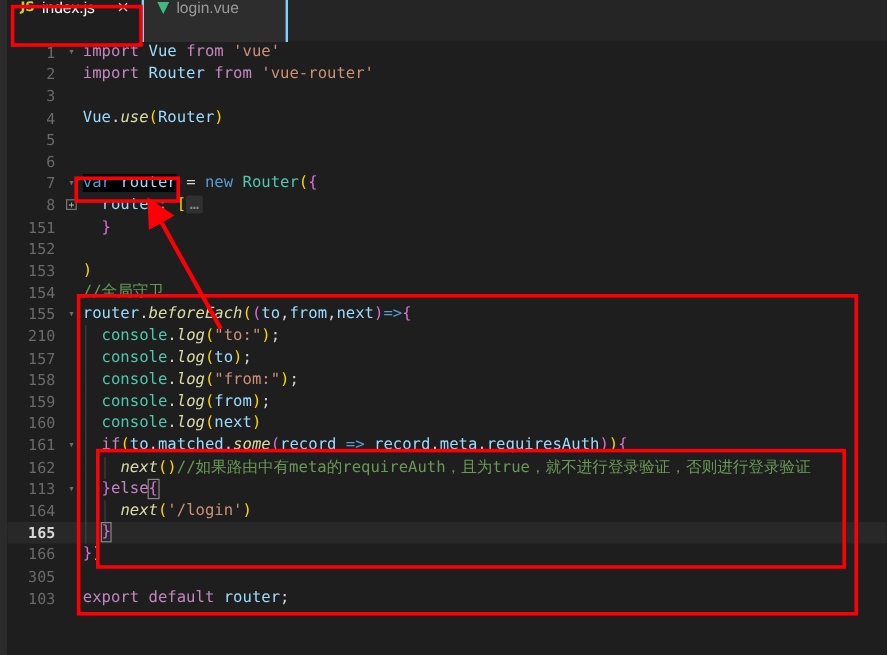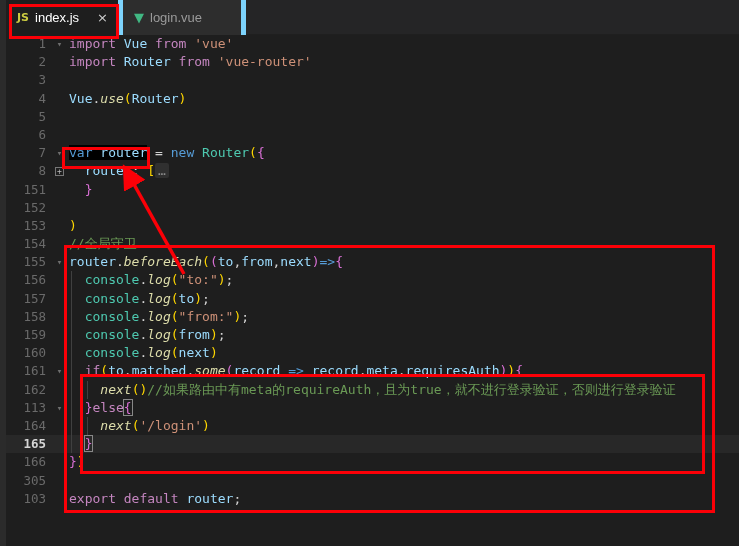--- a/index.html
+++ b/index.html
@@ -30,29 +30,29 @@
     width: 733px; height: 35px;
     background: #252526;
     display: flex; align-items: stretch;
   }
   .tabbar-fill {
     flex: 1 1 auto;
     background: #252526;
     border-bottom: 1px solid #1f1f1f;
   }
   .tab {
-    display: flex; align-items: center;
+    display: flex; 
     gap: 6px;
     padding: 0 10px 0 11px;
     height: 35px;
     font-family: "Liberation Sans", sans-serif;
     font-size: 13px;
     background: #2d2d2d;
     color: #9a9a9a;
-    border-right: 5px solid #7dd3fc;
+    border-right: 2px solid #7dd3fc;
     position: relative;
     white-space: nowrap;
   }
   .tab.active {
     background: #1e1e1e;
     color: #ffffff;
   }
   .tab-icon {
     font-size: 11px;
     font-weight: bold;
@@ -193,21 +193,21 @@
         <div class="code-line"><div class="gutter">4</div><div class="fold"></div><div class="content"><span class="id">Vue</span><span class="p">.</span><span class="fn">use</span><span class="br1">(</span><span class="id">Router</span><span class="br1">)</span></div></div>
         <div class="code-line"><div class="gutter">5</div><div class="fold"></div><div class="content"></div></div>
         <div class="code-line"><div class="gutter">6</div><div class="fold"></div><div class="content"></div></div>
         <div class="code-line"><div class="gutter">7</div><div class="fold">▾</div><div class="content"><span class="kb sel">var </span><span class="id sel">router</span><span class="op"> = </span><span class="kb">new </span><span class="cls">Router</span><span class="br1">(</span><span class="br2">{</span></div></div>
         <div class="code-line"><div class="gutter">8</div><div class="fold"><span style="display:inline-block;width:9px;height:9px;border:1px solid #777;line-height:7px;font-size:8px;color:#bbb;">+</span></div><div class="content"><span class="p">  </span><span class="id">routes</span><span class="p">: </span><span class="br1">[</span><span class="fold-dots">…</span></div></div>
         <div class="code-line"><div class="gutter">151</div><div class="fold"></div><div class="content"><span class="p">  </span><span class="br2">}</span></div></div>
         <div class="code-line"><div class="gutter">152</div><div class="fold"></div><div class="content"></div></div>
         <div class="code-line"><div class="gutter">153</div><div class="fold"></div><div class="content"><span class="br1">)</span></div></div>
         <div class="code-line"><div class="gutter">154</div><div class="fold"></div><div class="content"><span class="cmt">//全局守卫</span></div></div>
         <div class="code-line"><div class="gutter">155</div><div class="fold">▾</div><div class="content"><span class="id">router</span><span class="p">.</span><span class="fn">beforeEach</span><span class="br1">(</span><span class="br2">(</span><span class="id">to</span><span class="p">,</span><span class="id">from</span><span class="p">,</span><span class="id">next</span><span class="br2">)</span><span class="kb">=&gt;</span><span class="br2">{</span></div></div>
-        <div class="code-line"><div class="gutter">156</div><div class="fold"></div><div class="content"><span class="guide" style="left: 4px;"></span><span class="p">  </span><span class="cls">console</span><span class="p">.</span><span class="fn">log</span><span class="br1">(</span><span class="str">"to:"</span><span class="br1">)</span><span class="p">;</span></div></div>
+        <div class="code-line"><div class="gutter">210</div><div class="fold"></div><div class="content"><span class="guide" style="left: 4px;"></span><span class="p">  </span><span class="cls">console</span><span class="p">.</span><span class="fn">log</span><span class="br1">(</span><span class="str">"to:"</span><span class="br1">)</span><span class="p">;</span></div></div>
         <div class="code-line"><div class="gutter">157</div><div class="fold"></div><div class="content"><span class="guide" style="left: 4px;"></span><span class="p">  </span><span class="cls">console</span><span class="p">.</span><span class="fn">log</span><span class="br1">(</span><span class="id">to</span><span class="br1">)</span><span class="p">;</span></div></div>
         <div class="code-line"><div class="gutter">158</div><div class="fold"></div><div class="content"><span class="guide" style="left: 4px;"></span><span class="p">  </span><span class="cls">console</span><span class="p">.</span><span class="fn">log</span><span class="br1">(</span><span class="str">"from:"</span><span class="br1">)</span><span class="p">;</span></div></div>
         <div class="code-line"><div class="gutter">159</div><div class="fold"></div><div class="content"><span class="guide" style="left: 4px;"></span><span class="p">  </span><span class="cls">console</span><span class="p">.</span><span class="fn">log</span><span class="br1">(</span><span class="id">from</span><span class="br1">)</span><span class="p">;</span></div></div>
         <div class="code-line"><div class="gutter">160</div><div class="fold"></div><div class="content"><span class="guide" style="left: 4px;"></span><span class="p">  </span><span class="cls">console</span><span class="p">.</span><span class="fn">log</span><span class="br1">(</span><span class="id">next</span><span class="br1">)</span></div></div>
         <div class="code-line"><div class="gutter">161</div><div class="fold">▾</div><div class="content"><span class="guide" style="left: 4px;"></span><span class="p">  </span><span class="k">if</span><span class="br1">(</span><span class="id">to</span><span class="p">.</span><span class="id">matched</span><span class="p">.</span><span class="fn">some</span><span class="br2">(</span><span class="id">record </span><span class="kb">=&gt; </span><span class="id">record</span><span class="p">.</span><span class="id">meta</span><span class="p">.</span><span class="id">requiresAuth</span><span class="br2">)</span><span class="br1">)</span><span class="br2">{</span></div></div>
         <div class="code-line"><div class="gutter">162</div><div class="fold"></div><div class="content"><span class="guide" style="left: 4px;"></span><span class="guide" style="left: 19.6px;"></span><span class="p">    </span><span class="fn">next</span><span class="br1">(</span><span class="br1">)</span><span class="cmt">//如果路由中有meta的requireAuth，且为true，就不进行登录验证，否则进行登录验证</span></div></div>
         <div class="code-line"><div class="gutter">113</div><div class="fold">▾</div><div class="content"><span class="guide" style="left: 4px;"></span><span class="p">  </span><span class="br2">}</span><span class="k">else</span><span class="br2 bracket-match">{</span></div></div>
         <div class="code-line"><div class="gutter">164</div><div class="fold"></div><div class="content"><span class="guide" style="left: 4px;"></span><span class="guide" style="left: 19.6px;"></span><span class="p">    </span><span class="fn">next</span><span class="br1">(</span><span class="str">'/login'</span><span class="br1">)</span></div></div>
         <div class="code-line active"><div class="gutter">165</div><div class="fold"></div><div class="content"><span class="guide" style="left: 4px;"></span><span class="p">  </span><span class="br2 bracket-match">}</span></div></div>
         <div class="code-line"><div class="gutter">166</div><div class="fold"></div><div class="content"><span class="br2">}</span><span class="br1">)</span></div></div>

